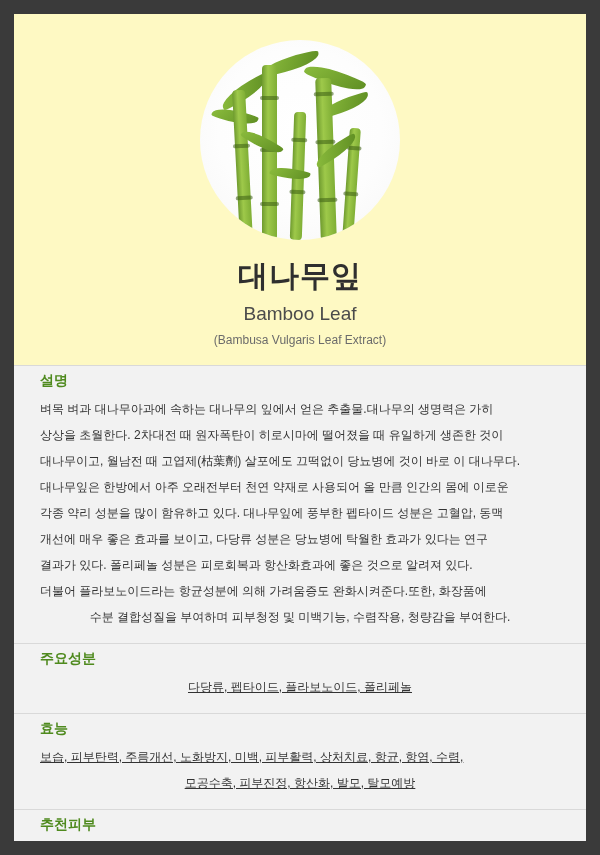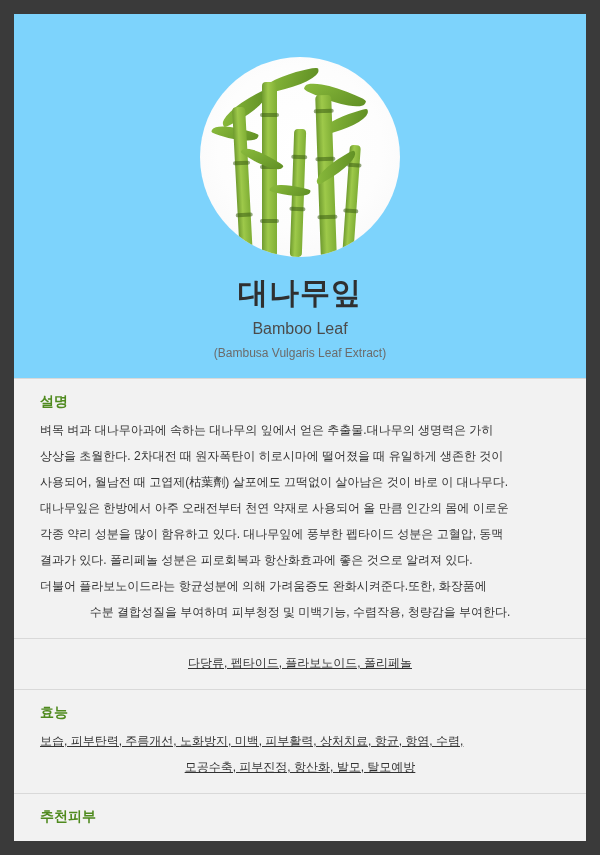--- a/index.html
+++ b/index.html
@@ -17,25 +17,25 @@
     position: absolute;
     left: 14px;
     top: 14px;
     width: 572px;
     height: 827px;
     background: #f2f2f2;
     box-sizing: border-box;
   }
   
   .hero {
-    padding-top: 43px;
+    padding-top: 26px;
     display: flex;
     flex-direction: column;
     align-items: center;
-    background: #7dd3fc;
+    background: #fef9c3;
   }
   .plant-circle {
     width: 200px;
     height: 200px;
     border-radius: 50%;
     background:
       radial-gradient(circle at 50% 45%, #ffffff 0%, #fdfdfd 55%, #f6f6f6 100%);
     position: relative;
     overflow: hidden;
   }
@@ -75,37 +75,37 @@
 
   .title-ko {
     margin-top: 16px;
     font-size: 30px;
     font-weight: 700;
     color: #2f2f2f;
     letter-spacing: 1px;
   }
   .title-en {
     margin-top: 6px;
-    font-size: 16px;
+    font-size: 19px;
     color: #4b4b4b;
   }
   .title-sci {
     margin-top: 8px;
     margin-bottom: 18px;
     font-size: 12px;
     color: #6b6b6b;
   }
 
   
   .sections {
     padding: 0 0 0 0;
   }
   .section {
     border-top: 1px solid #d9d9d9;
-    padding: 14px 26px 16px 26px;
+    padding: 6px 26px 16px 26px;
     position: relative;
   }
   .section:first-child { border-top: 1px solid #d9d9d9; }
   .section-head {
     font-size: 14px;
     font-weight: 700;
     color: #4f8a1e;
     margin-bottom: 9px;
   }
   .section-body p {
@@ -167,30 +167,32 @@
     <div class="title-sci">(Bambusa Vulgaris Leaf Extract)</div>
   </div>
 
   <div class="sections">
 
     <div class="section">
       <div class="section-head">설명</div>
       <div class="section-body">
         <p>벼목 벼과 대나무아과에 속하는 대나무의 잎에서 얻은 추출물.대나무의 생명력은 가히</p>
         <p>상상을 초월한다. 2차대전 때 원자폭탄이 히로시마에 떨어졌을 때 유일하게 생존한 것이</p>
-        <p>사용되어, 월남전 때 고엽제(枯葉劑) 살포에도 끄떡없이 살아남은 것이 바로 이 대나무다.</p>
+        <p>대나무이고, 월남전 때 고엽제(枯葉劑) 살포에도 끄떡없이 당뇨병에 것이 바로 이 대나무다.</p>
         <p>대나무잎은 한방에서 아주 오래전부터 천연 약재로 사용되어 올 만큼 인간의 몸에 이로운</p>
         <p>각종 약리 성분을 많이 함유하고 있다. 대나무잎에 풍부한 펩타이드 성분은 고혈압, 동맥</p>
+        <p>개선에 매우 좋은 효과를 보이고, 다당류 성분은 당뇨병에 탁월한 효과가 있다는 연구</p>
         <p>결과가 있다. 폴리페놀 성분은 피로회복과 항산화효과에 좋은 것으로 알려져 있다.</p>
         <p> 더불어 플라보노이드라는 항균성분에 의해 가려움증도 완화시켜준다.또한, 화장품에</p>
         <p>수분 결합성질을 부여하며 피부청정 및 미백기능, 수렴작용, 청량감을 부여한다.</p>
       </div>
     </div>
 
     <div class="section">
+      <div class="section-head">주요성분</div>
       <div class="section-body">
         <p class="inline-list">다당류, 펩타이드, 플라보노이드, 폴리페놀</p>
       </div>
     </div>
 
     <div class="section">
       <div class="section-head">효능</div>
       <div class="section-body">
         <p class="inline-list">보습, 피부탄력, 주름개선, 노화방지, 미백, 피부활력, 상처치료, 항균, 항염, 수렴,</p>
         <p class="inline-list">모공수축, 피부진정, 항산화, 발모, 탈모예방</p>

